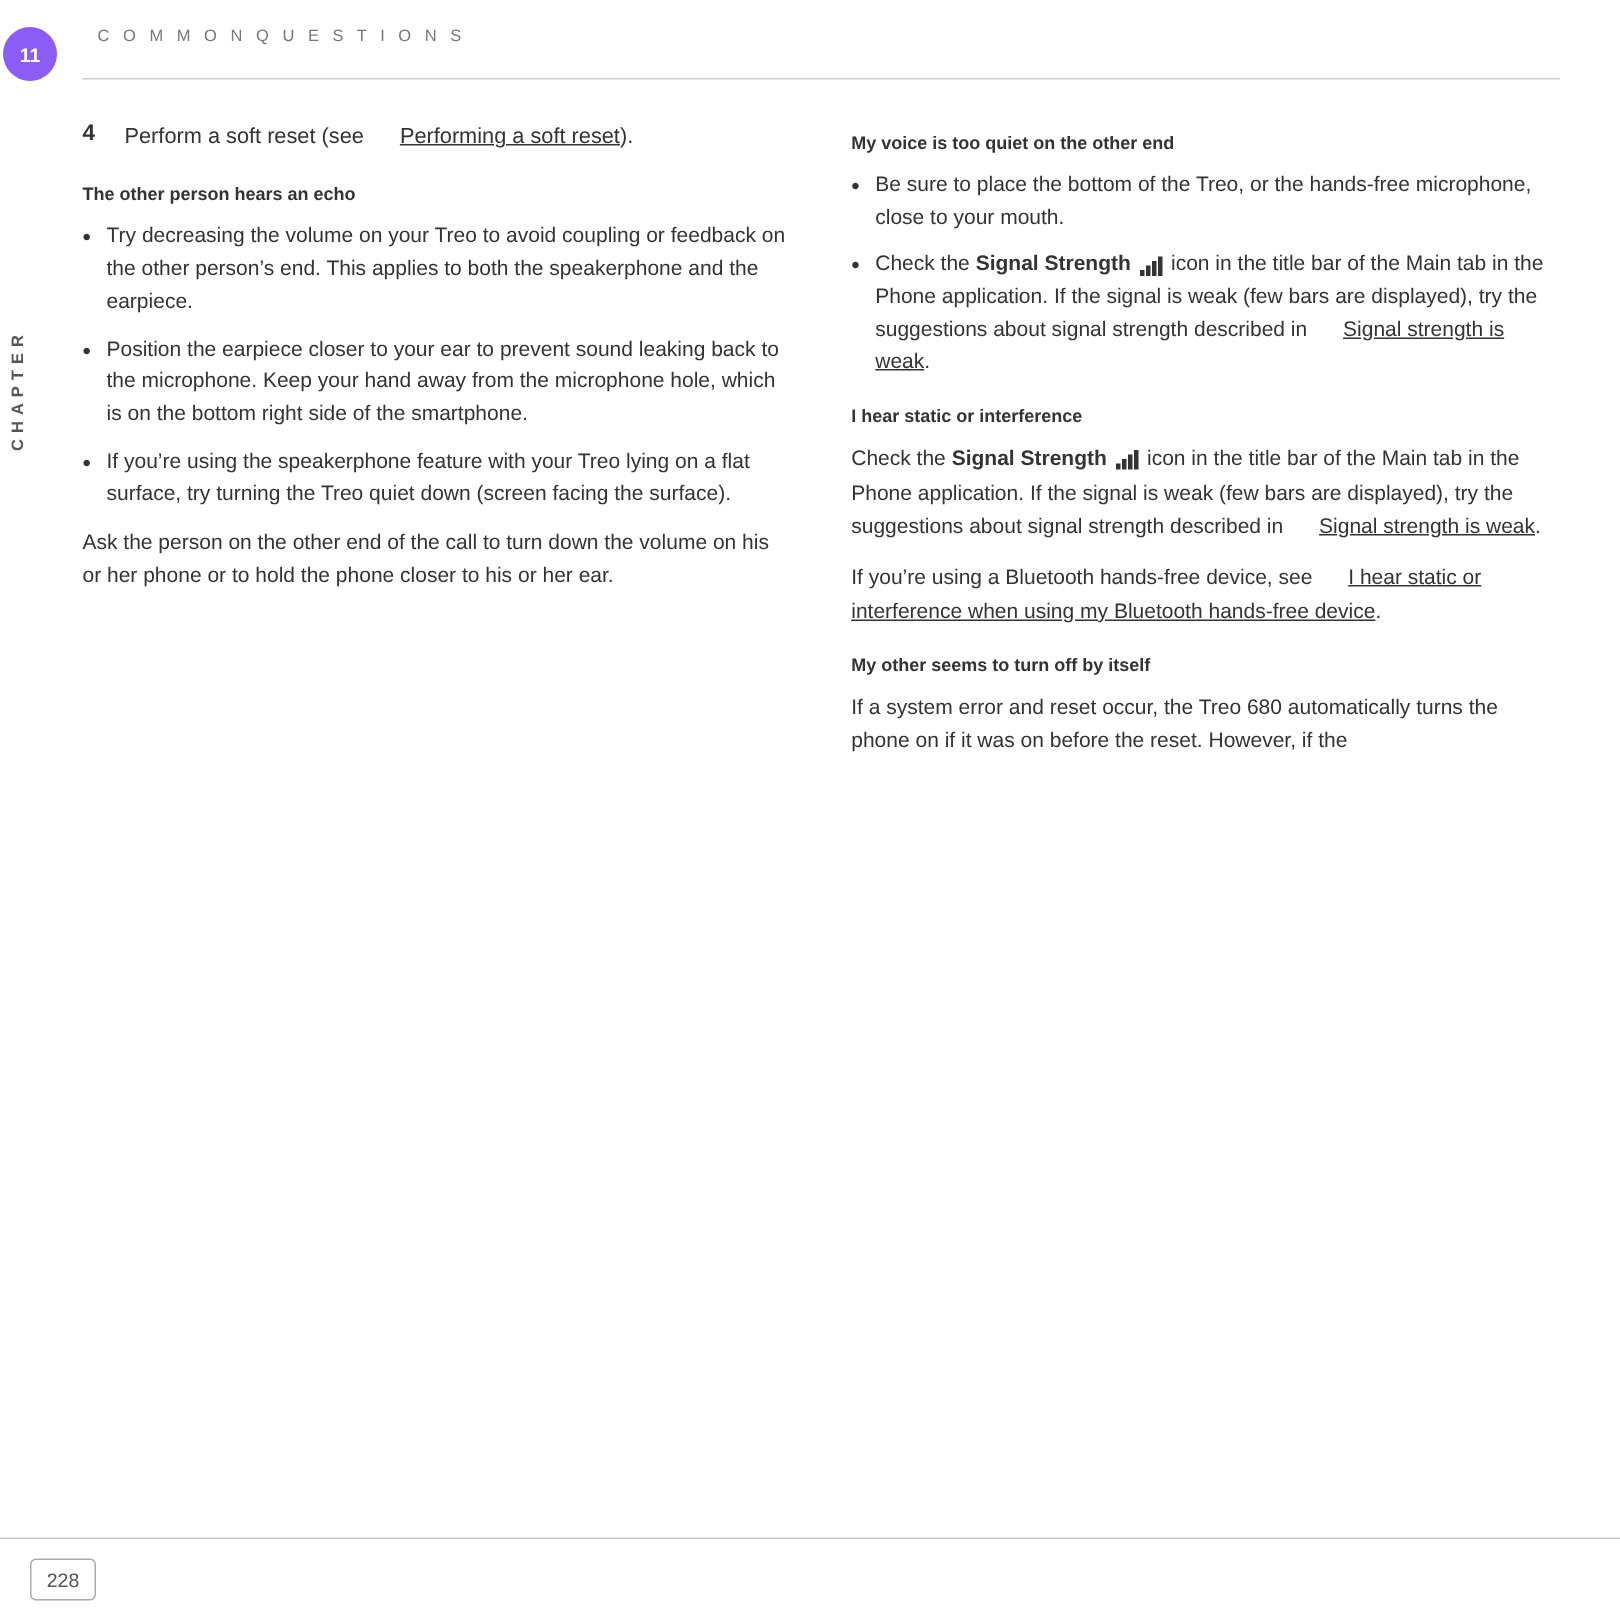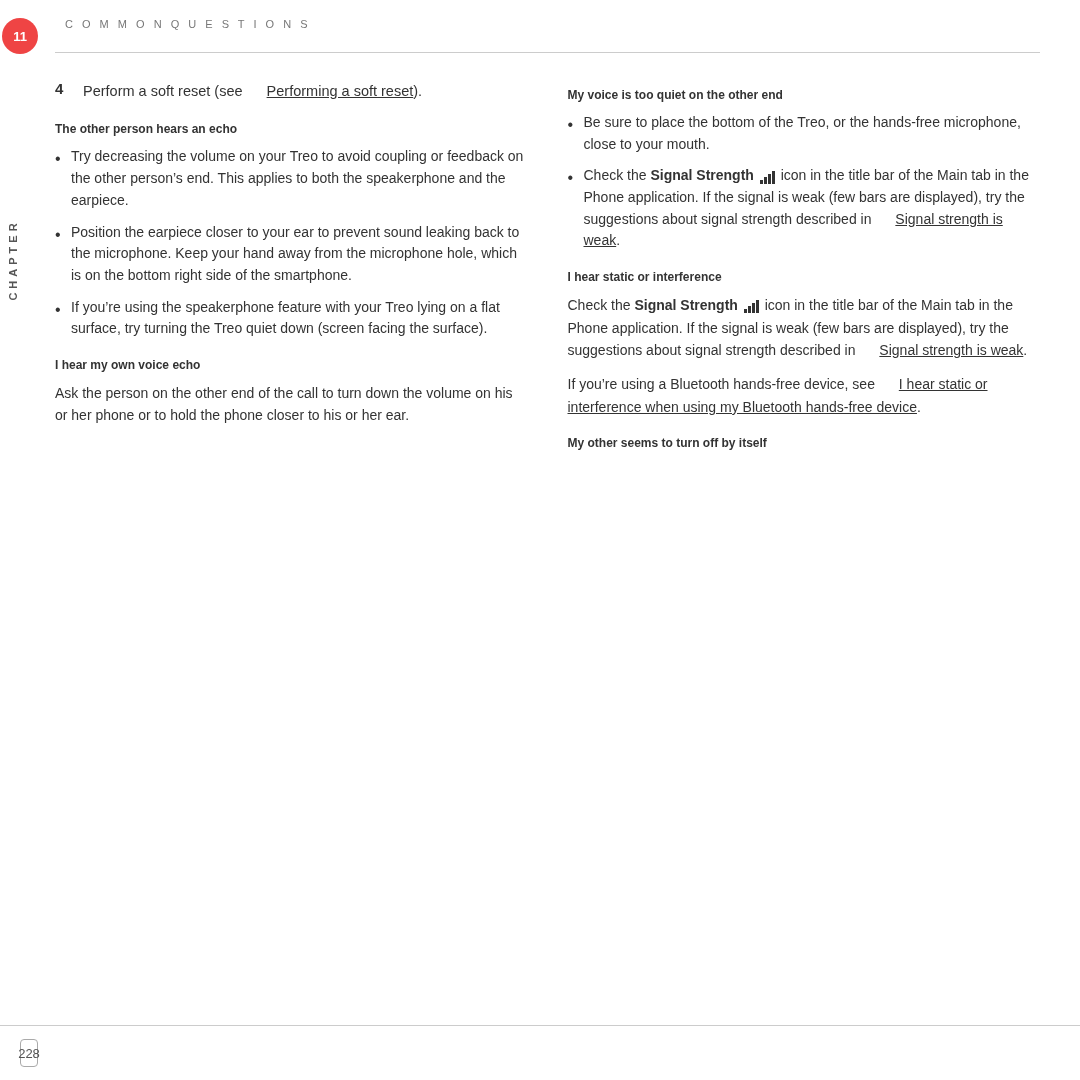--- a/index.html
+++ b/index.html
@@ -31,21 +31,21 @@
       height: 1080px;
       display: flex;
       flex-direction: column;
       align-items: center;
     }
 
     .chapter-number-badge {
       width: 36px;
       height: 36px;
       border-radius: 50%;
-      background: #ef4444;
+      background: #8b5cf6;
       color: #fff;
       display: flex;
       align-items: center;
       justify-content: center;
       font-size: 13px;
       font-weight: bold;
       margin-top: 18px;
     }
 
     .chapter-label-rotated {
@@ -184,21 +184,21 @@
       left: 0;
       right: 0;
       height: 55px;
       border-top: 1px solid #ccc;
       display: flex;
       align-items: center;
       padding-left: 20px;
     }
 
     .page-number-badge {
-      width: 18px;
+      width: 44px;
       height: 28px;
       border: 1px solid #aaa;
       border-radius: 4px;
       display: flex;
       align-items: center;
       justify-content: center;
       font-size: 13px;
       color: #555;
     }
 
@@ -249,21 +249,20 @@
         <li>
           <span class="bullet-dot">•</span>
           <span>Position the earpiece closer to your ear to prevent sound leaking back to the microphone. Keep your hand away from the microphone hole, which is on the bottom right side of the smartphone.</span>
         </li>
         <li>
           <span class="bullet-dot">•</span>
           <span>If you’re using the speakerphone feature with your Treo lying on a flat surface, try turning the Treo quiet down (screen facing the surface).</span>
         </li>
       </ul>
 
-      <div class="section-heading">I hear my own voice echo</div>
       <div class="section-body">Ask the person on the other end of the call to turn down the volume on his or her phone or to hold the phone closer to his or her ear.</div>
 
     </div>
 
     <div class="right-column">
 
       <div class="section-heading">My voice is too quiet on the other end</div>
       <ul class="bullet-list">
         <li>
           <span class="bullet-dot">•</span>
@@ -294,20 +293,21 @@
           <span class="signal-bar" style="height:10px;"></span>
           <span class="signal-bar" style="height:13px;"></span>
         </span>
         <span> icon in the title bar of the Main tab in the Phone application. If the signal is weak (few bars are displayed), try the suggestions about signal strength described in </span><a class="link-text">Signal strength is weak</a><span>.</span>
       </div>
       <div class="section-body">
         <span>If you’re using a Bluetooth hands-free device, see </span><a class="link-text">I hear static or interference when using my Bluetooth hands-free device</a><span>.</span>
       </div>
 
       <div class="section-heading">My other seems to turn off by itself</div>
+      <div class="section-body">If a system error and reset occur, the Treo 680 automatically turns the phone on if it was on before the reset. However, if the</div>
 
     </div>
   </div>
 
   <div class="page-footer">
     <div class="page-number-badge">228</div>
   </div>
 
 </div>
 

